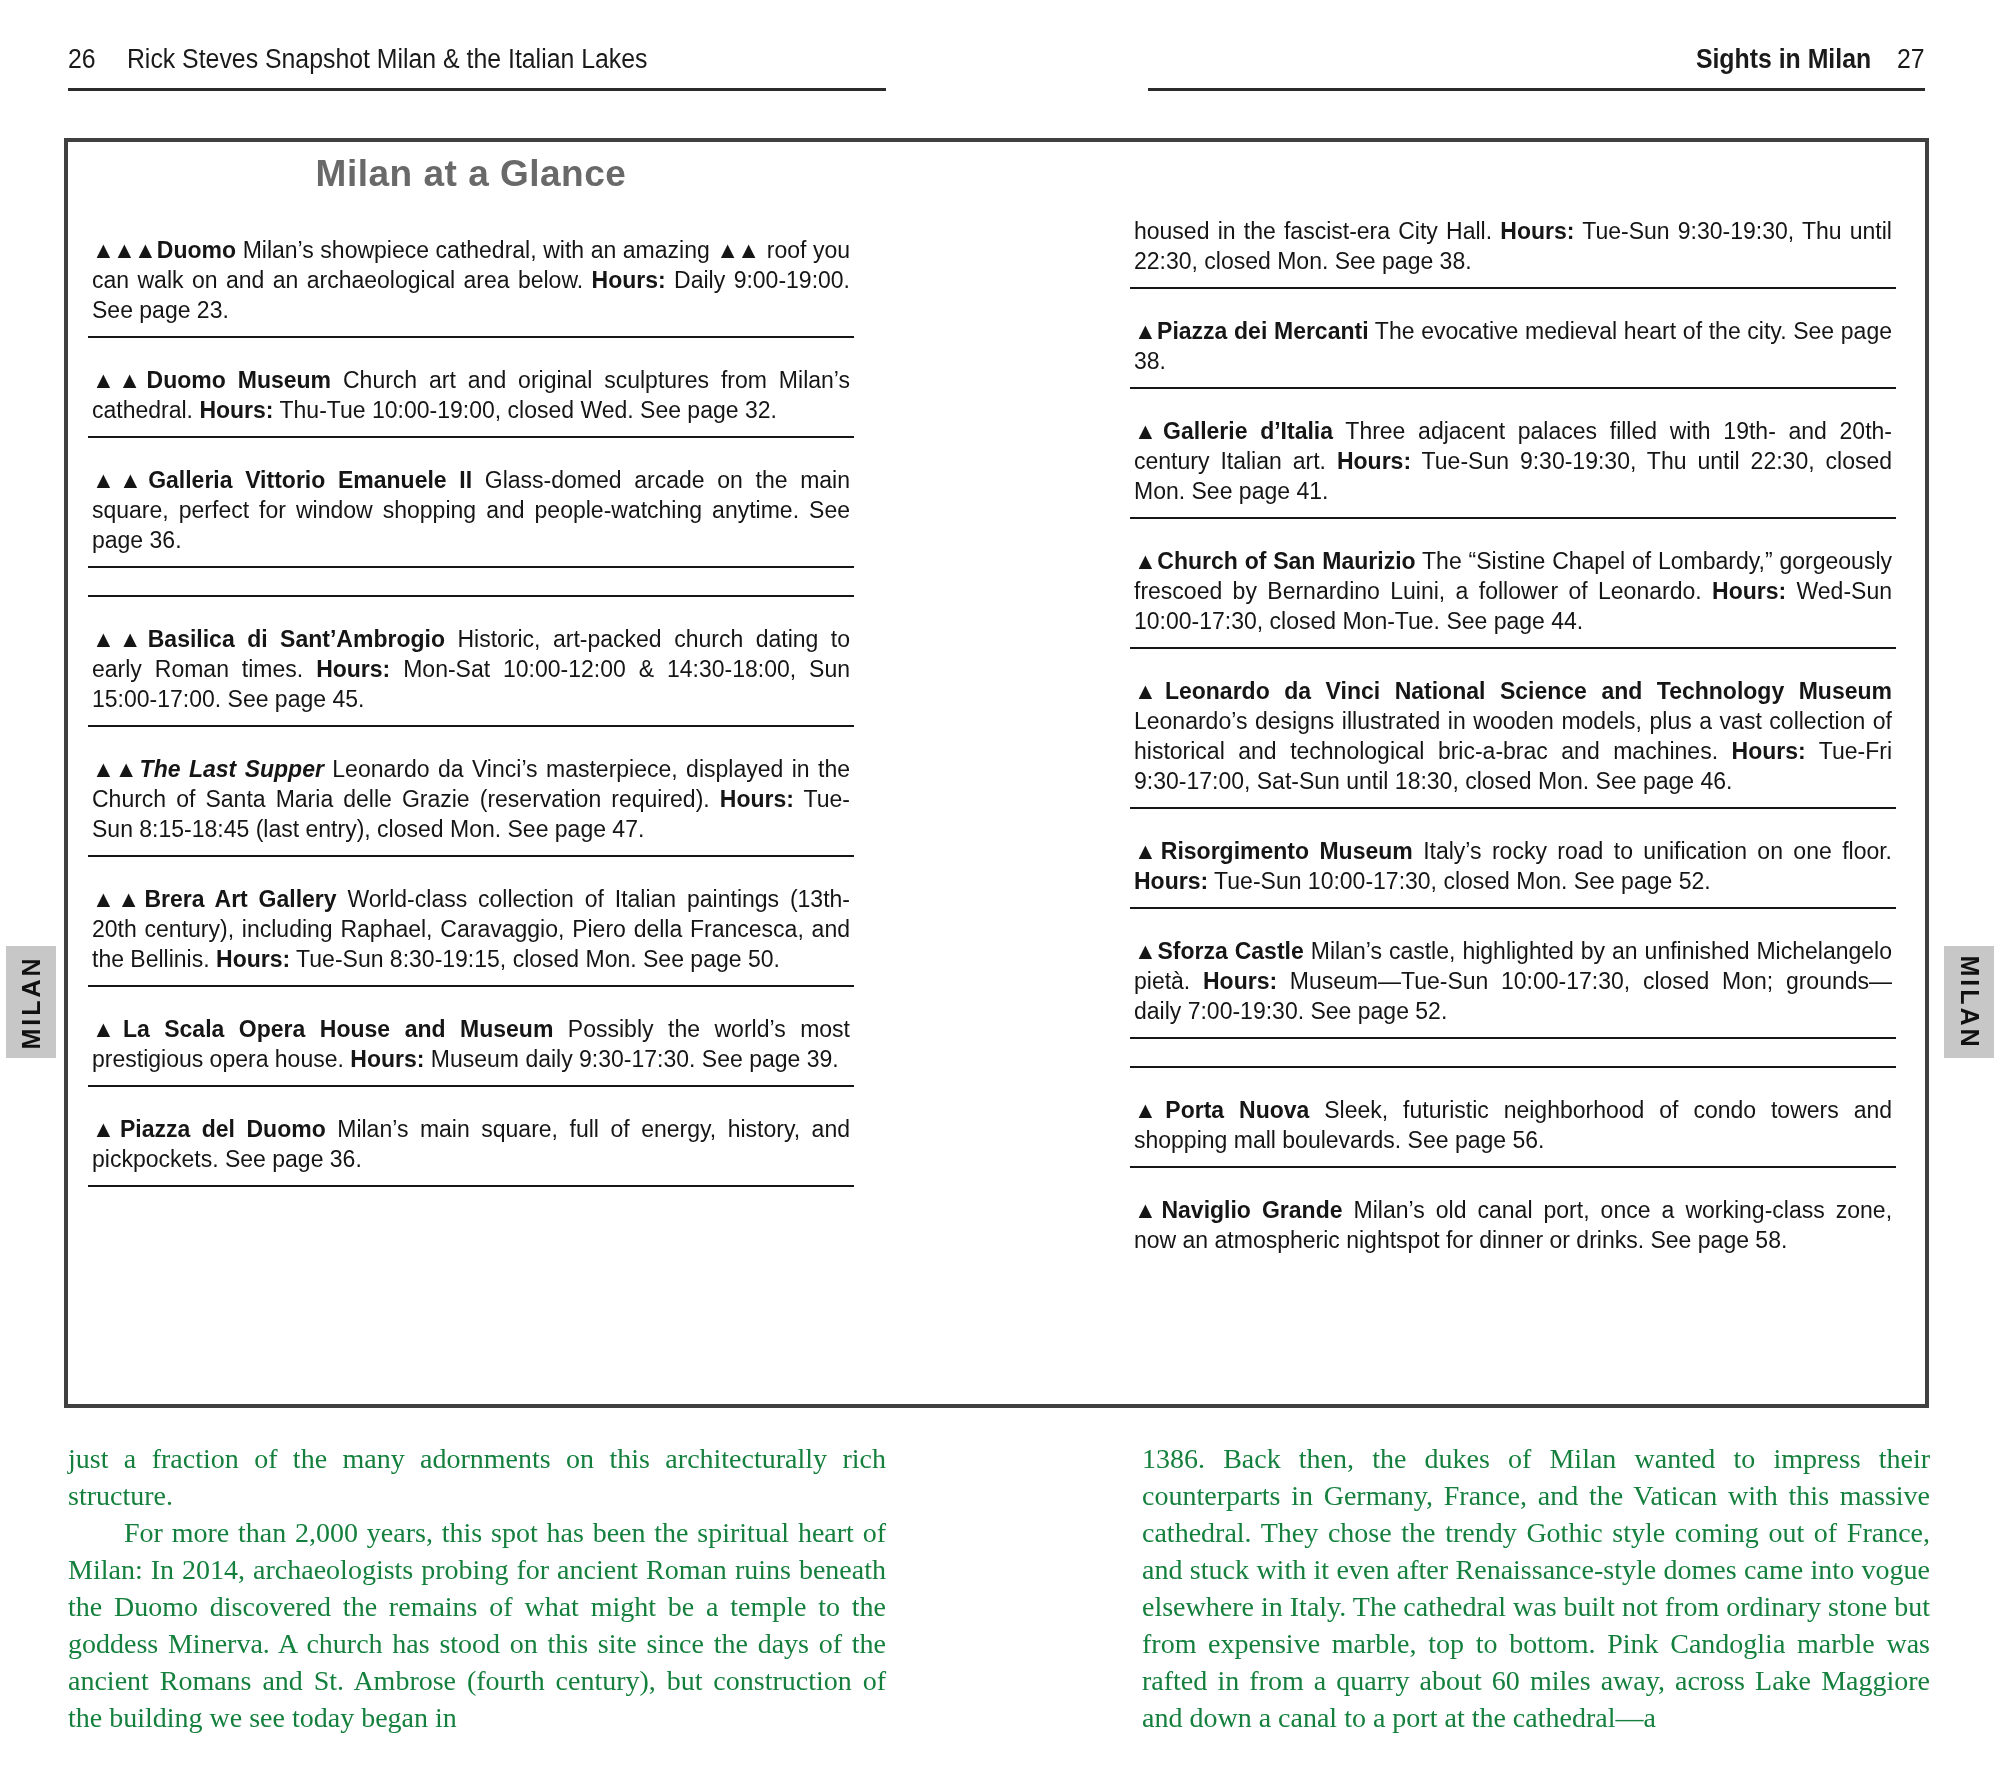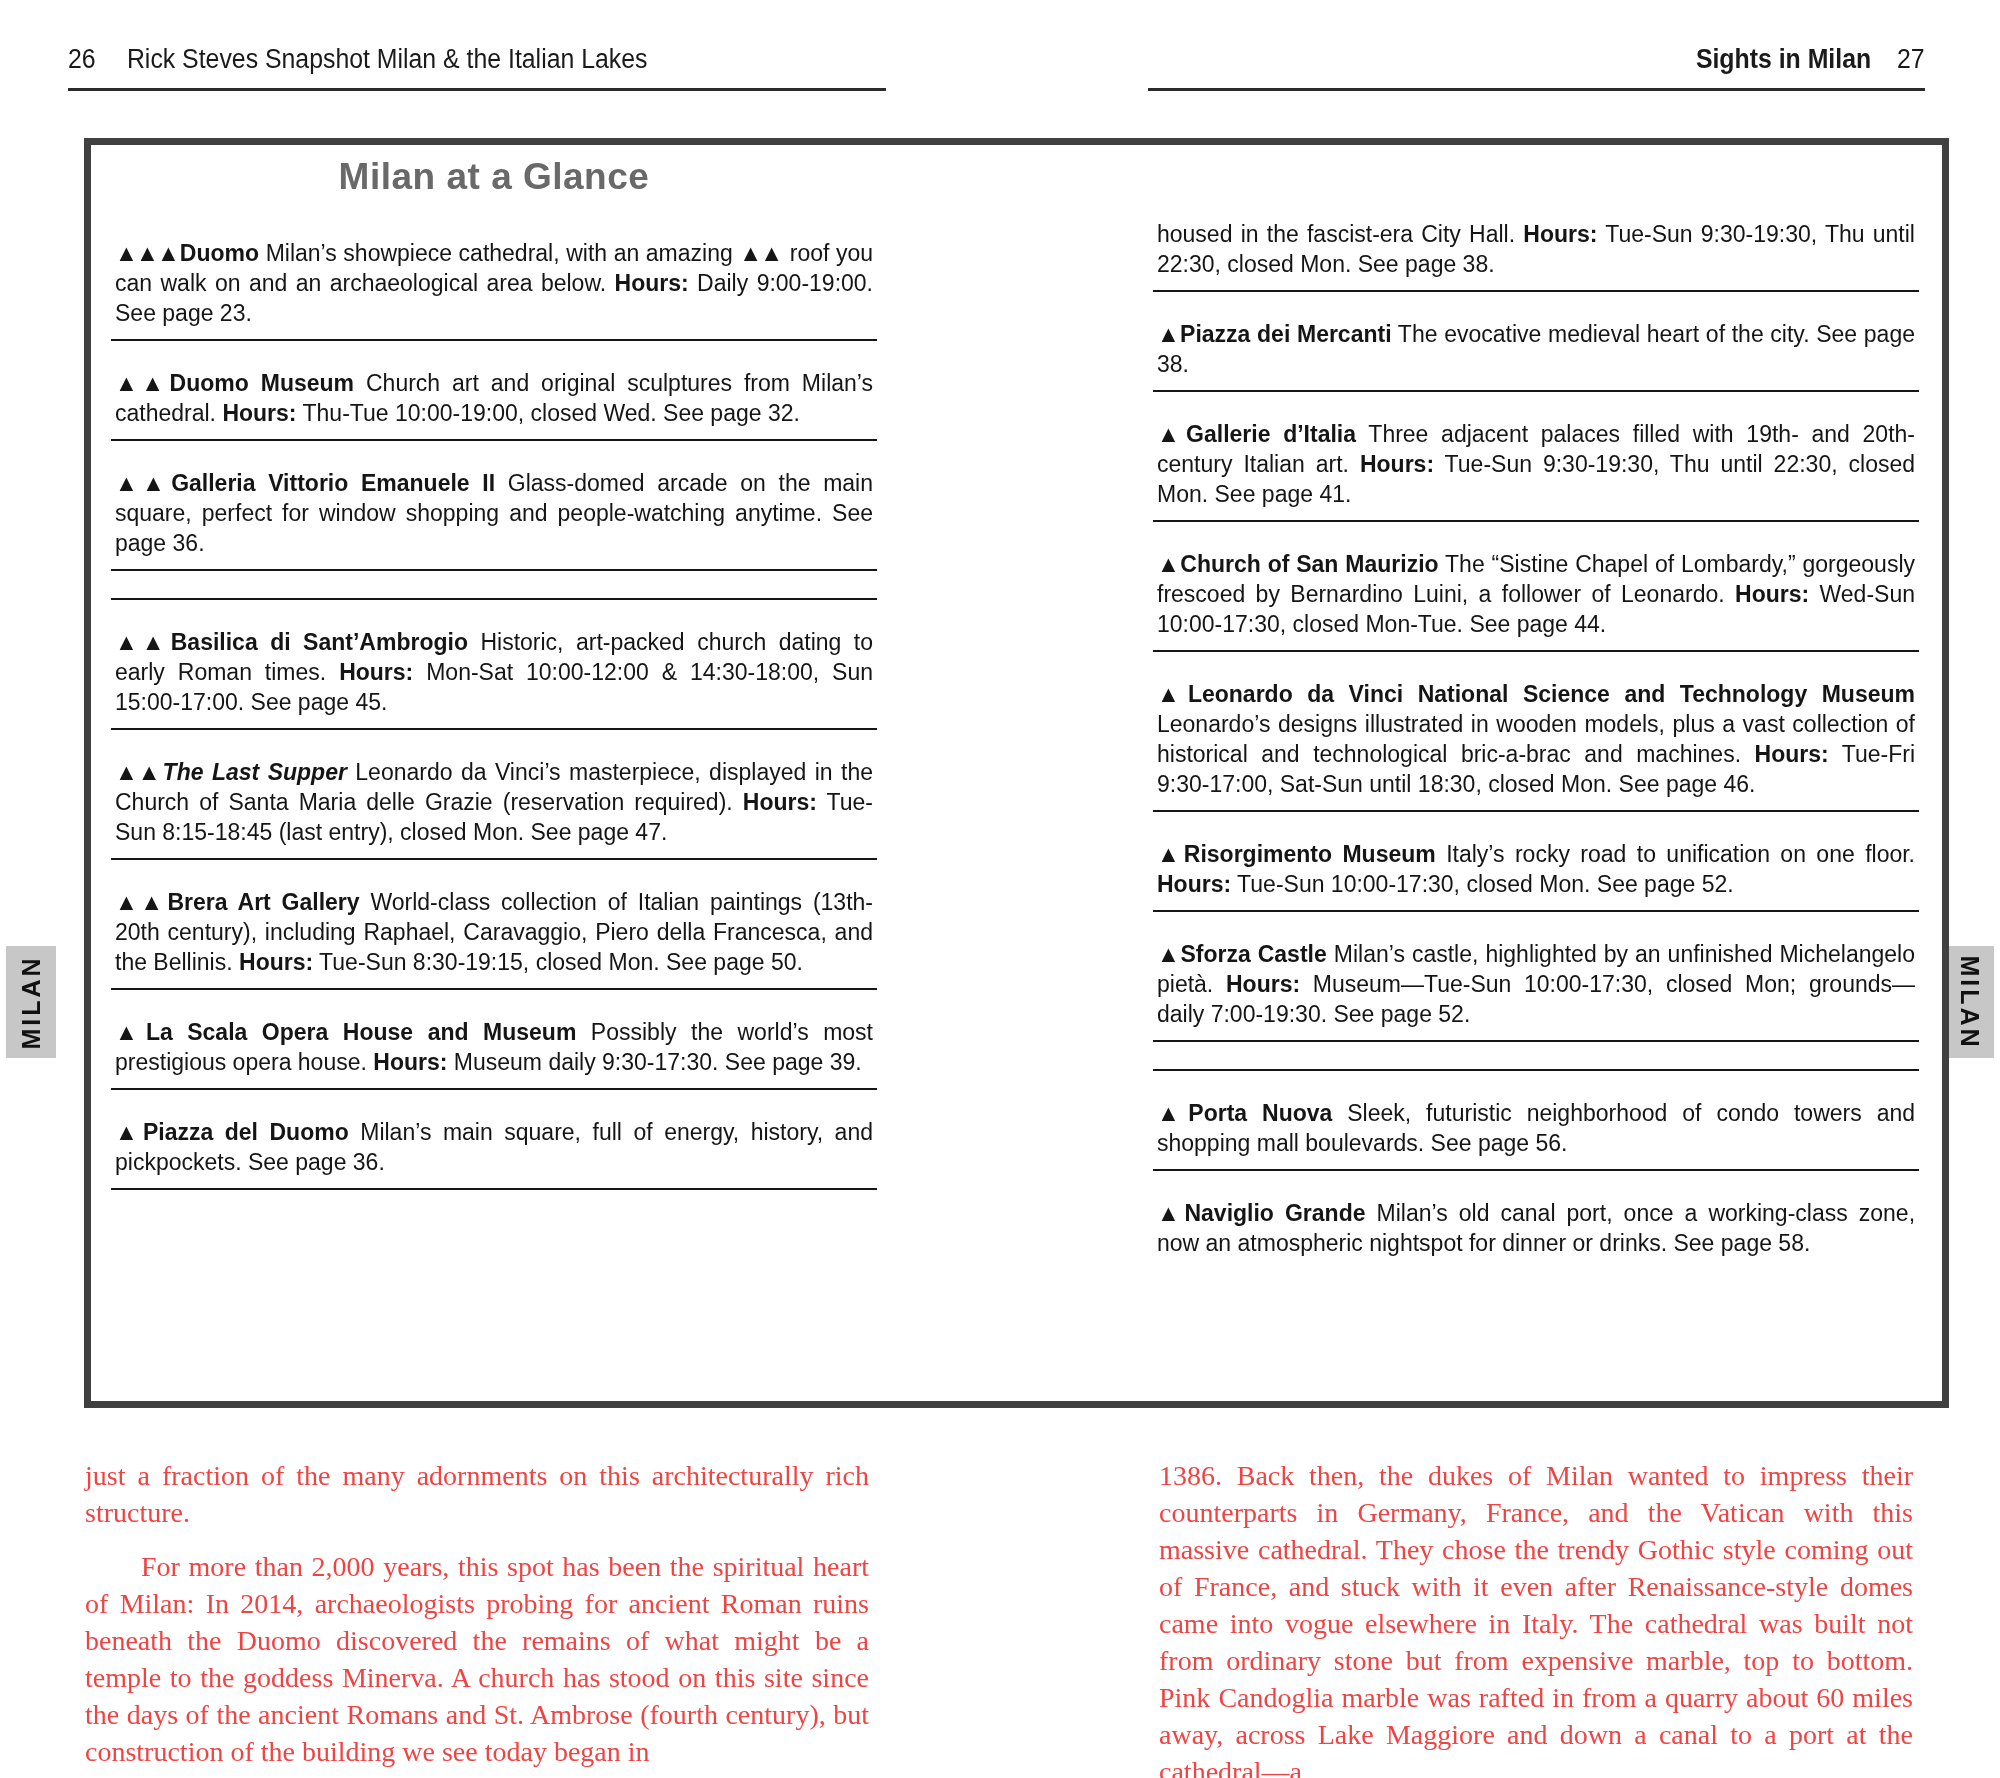--- a/index.html
+++ b/index.html
@@ -16,39 +16,39 @@
   .rule-left{left:68px;width:818px;}
   .rule-right{left:1148px;width:777px;}
   
   .tab{position:absolute;width:50px;height:112px;background:#c7c7c7;display:flex;align-items:center;justify-content:center;overflow:visible;}
   .tab-left{left:6px;top:946px;}
   .tab-right{left:1944px;top:946px;}
   .tab span{font-weight:bold;font-size:25px;letter-spacing:3px;color:#111;white-space:nowrap;}
   .tab-left span{transform:rotate(-90deg);}
   .tab-right span{transform:rotate(90deg);}
   
-  .glance-box{position:absolute;left:84px;top:138px;width:1865px;height:1270px;
-    border:7px solid #404040;box-sizing:border-box;background:#ffffff;}
+  .glance-box{position:absolute;left:64px;top:138px;width:1865px;height:1270px;
+    border:4px solid #404040;box-sizing:border-box;background:#ffffff;}
   .glance-col{position:absolute;top:0;}
   .col-left{left:20px;width:766px;}
   .col-right{left:1062px;width:766px;padding-top:70px;}
   .glance-title{text-align:center;font-size:37px;line-height:1.1;font-weight:bold;color:#696969;
     letter-spacing:0.5px;margin:12px 0 40px 0;}
   .entry{font-size:23px;line-height:30px;text-align:justify;margin:4px;color:#151515;}
   .entry .nm{font-weight:bold;}
   .entry .nm.it{font-style:italic;}
   .entry .b{font-weight:bold;}
   .entry .t{font-weight:bold;letter-spacing:-2px;padding-right:2px;}
   .sep{border-top:2px solid #161616;margin:11px 0 27px 0;height:0;}
   
   .body-col{position:absolute;top:1440px;}
   .body-left{left:68px;width:818px;}
   .body-right{left:1142px;width:788px;}
   .serif{font-family:"Liberation Serif",serif;font-size:28px;line-height:37px;
-    text-align:justify;color:#ef4444;margin:17px;}
+    text-align:justify;color:#15803d;margin:0;}
   .serif.indent{text-indent:56px;}
 </style>
 </head>
 <body>
 
 <div class="header header-left">
   <span class="num">26</span>
   <span>Rick Steves Snapshot Milan &amp; the Italian Lakes</span>
 </div>
 <div class="rule rule-left"></div>

